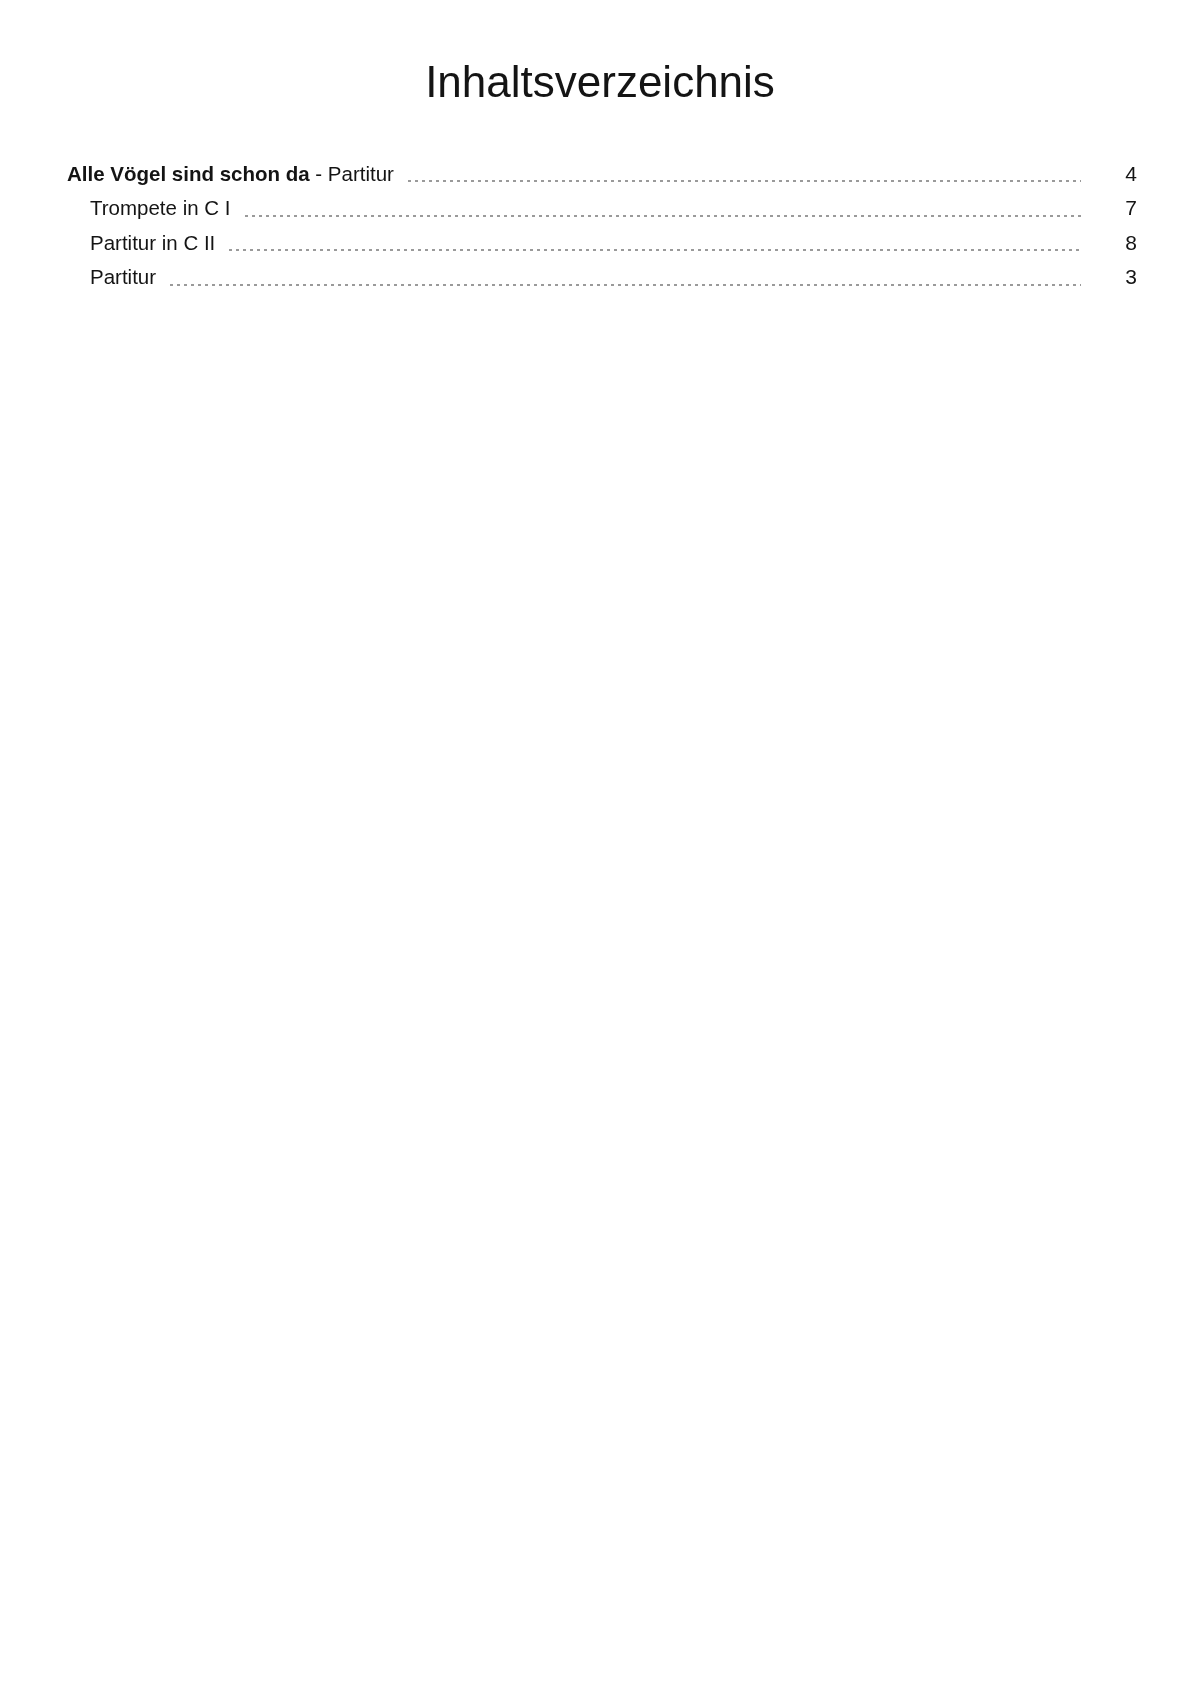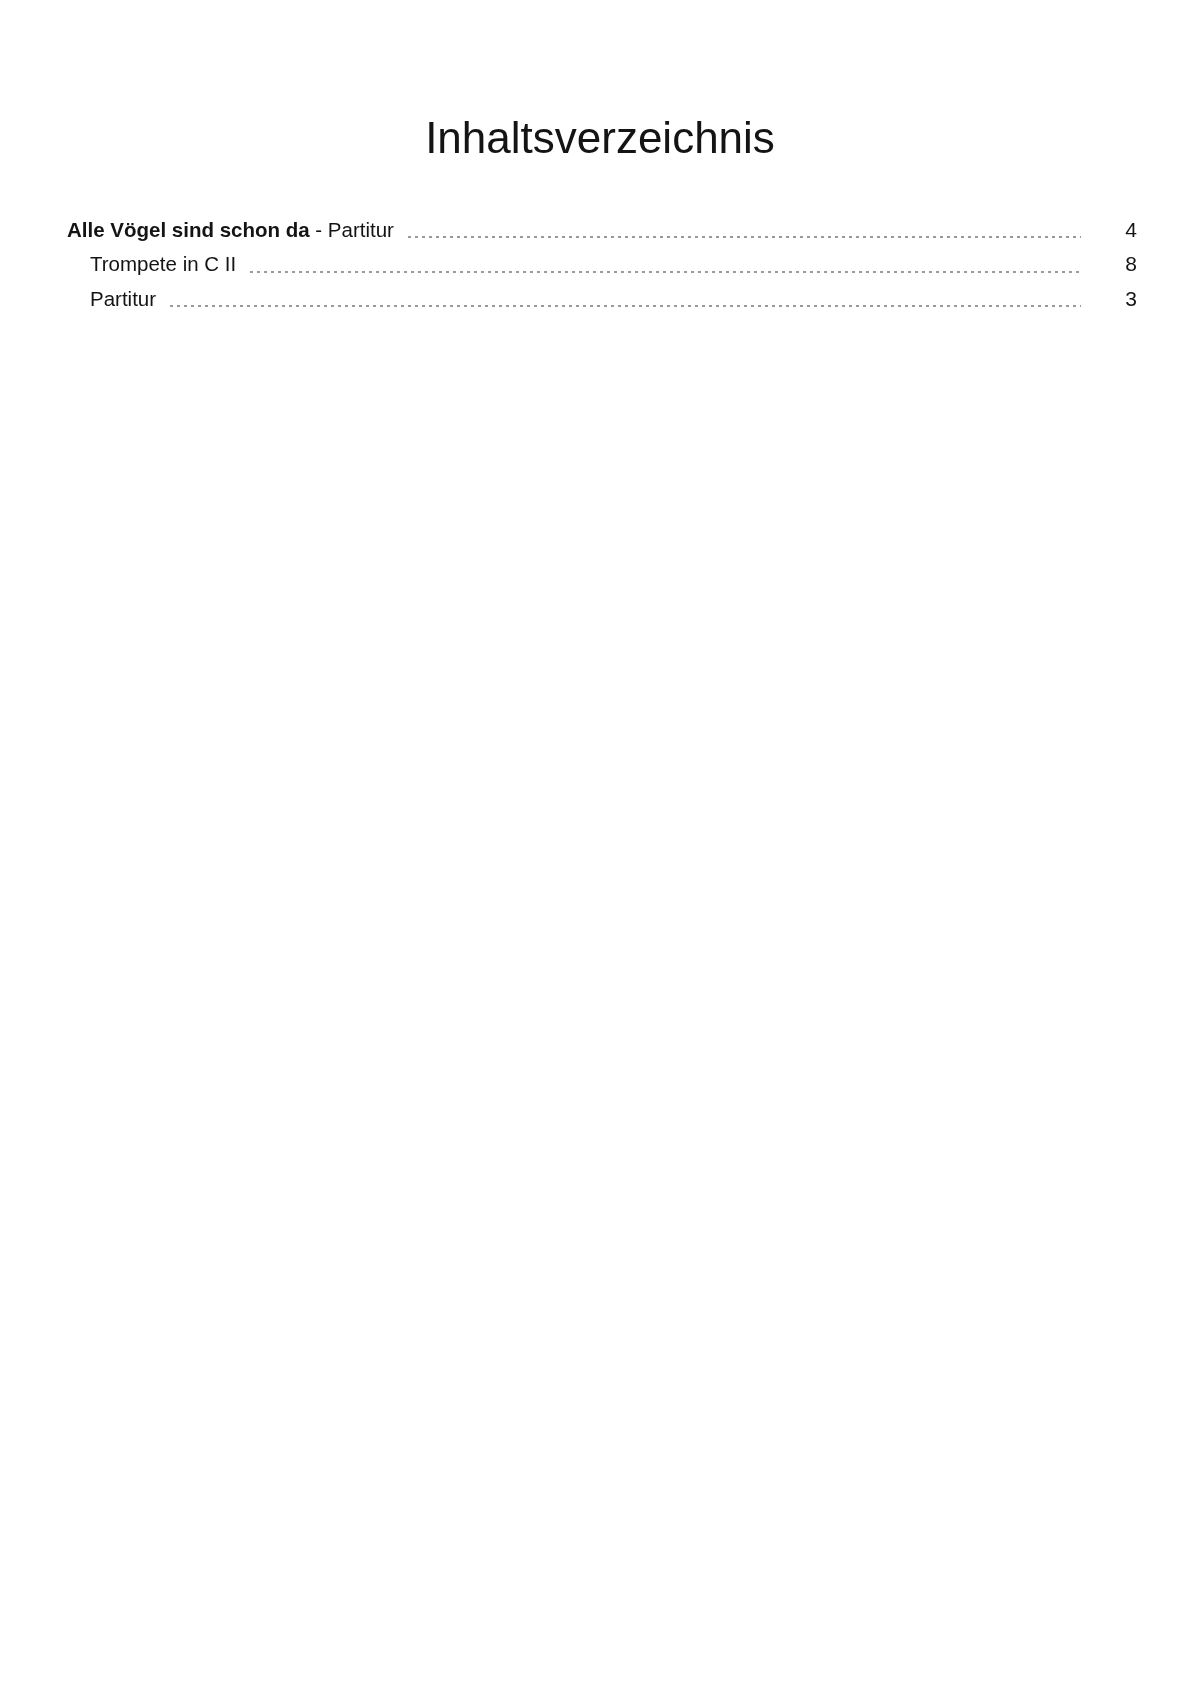--- a/index.html
+++ b/index.html
@@ -10,21 +10,21 @@
   body {
     width: 1200px;
     height: 1697px;
     position: relative;
     font-family: "Liberation Sans", "DejaVu Sans", sans-serif;
     color: #141414;
     overflow: hidden;
   }
   .page-title {
     margin: 0;
-    padding-top: 112px;
+    padding-top: 56px;
     font-size: 44px;
     line-height: 52px;
     font-weight: 400;
     text-align: center;
     color: #141414;
   }
   .toc {
     margin: 49px 63px 0 67px; 
   }
   .toc-row {
@@ -68,21 +68,26 @@
 <h1 class="page-title">Inhaltsverzeichnis</h1>
 
 <div class="toc">
 
 <div class="toc-row top-level">
       <span class="label-wrap"><span class="entry-title">Alle Vögel sind schon da</span><span class="entry-suffix"> - Partitur</span></span>
       <span class="leader"></span>
       <span class="pagenum">4</span>
     </div>
     <div class="toc-row sub">
-      <span class="label-wrap"><span class="entry-title">Trompete in C II</span><span class="entry-suffix"></span></span>
+      <span class="label-wrap"><span class="entry-title">Trompete in C I</span><span class="entry-suffix"></span></span>
+      <span class="leader"></span>
+      <span class="pagenum">7</span>
+    </div>
+    <div class="toc-row sub">
+      <span class="label-wrap"><span class="entry-title">Partitur in C II</span><span class="entry-suffix"></span></span>
       <span class="leader"></span>
       <span class="pagenum">8</span>
     </div>
     <div class="toc-row sub">
       <span class="label-wrap"><span class="entry-title">Partitur</span><span class="entry-suffix"></span></span>
       <span class="leader"></span>
       <span class="pagenum">3</span>
     </div>
   </div>
 

